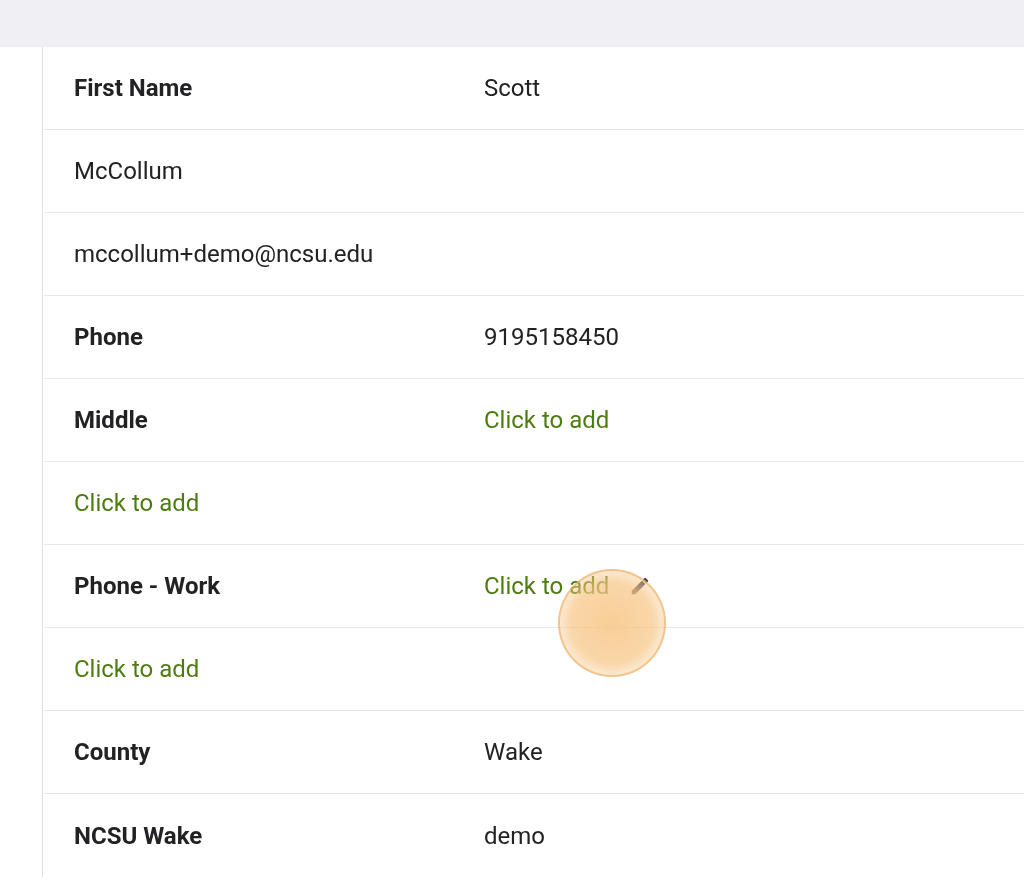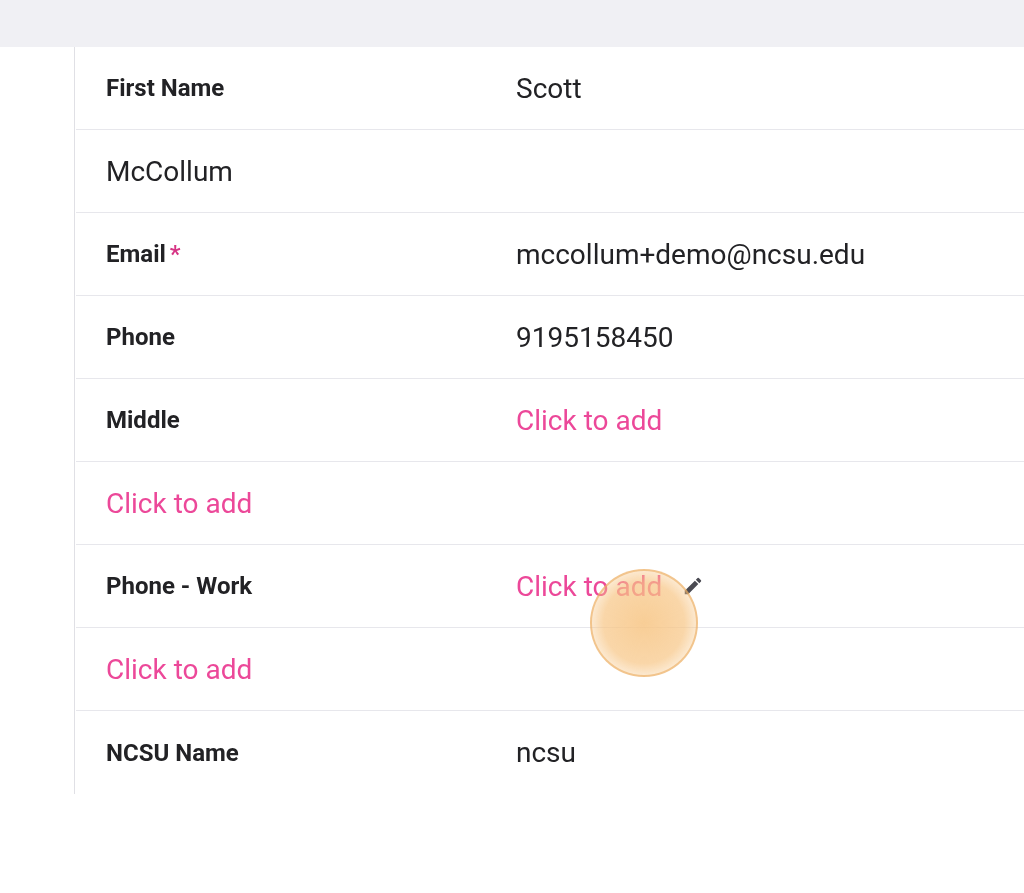--- a/index.html
+++ b/index.html
@@ -16,21 +16,20 @@
     }
     .top-bar {
       height: 47px;
       background: #f0f0f4;
       width: 100%;
     }
     .content {
       padding-left: 44px;
       padding-right: 0;
       position: relative;
-      margin-left: 32px;
     }
     .vertical-divider {
       position: absolute;
       left: 42px;
       top: 0;
       bottom: 0;
       width: 1px;
       background: #e0e0e5;
     }
     .field-row {
@@ -47,27 +46,27 @@
       font-weight: 700;
       color: #222225;
       flex-shrink: 0;
     }
     .required-asterisk {
       color: #d63384;
       font-weight: 600;
       margin-left: 4px;
     }
     .field-value {
-      font-size: 28px;
+      font-size: 24px;
       font-weight: 400;
       color: #222225;
       cursor: pointer;
     }
     .field-value.placeholder {
-      color: #ec4899;
+      color: #4d7c0f;
       text-align: right;
     }
     .pencil-icon {
       margin-left: 20px;
       color: #4a4a52;
       display: inline-flex;
       align-items: center;
       cursor: pointer;
     }
     .cursor-highlight {
@@ -96,23 +95,20 @@
       <span>First Name</span>
     </div>
     <div class="field-value">Scott</div>
   </div>
 
   <div class="field-row">
     <div class="field-value">McCollum</div>
   </div>
 
   <div class="field-row">
-    <div class="field-label">
-      <span>Email</span><span class="required-asterisk">*</span>
-    </div>
     <div class="field-value">mccollum+demo@ncsu.edu</div>
   </div>
 
   <div class="field-row">
     <div class="field-label">
       <span>Phone</span>
     </div>
     <div class="field-value">9195158450</div>
   </div>
 
@@ -136,22 +132,28 @@
       <svg width="22" height="22" viewBox="0 0 24 24" fill="currentColor">
         <path d="M3 17.25V21h3.75L17.81 9.94l-3.75-3.75L3 17.25zM20.71 7.04c.39-.39.39-1.02 0-1.41l-2.34-2.34a.9959.9959 0 0 0-1.41 0l-1.83 1.83 3.75 3.75 1.83-1.83z"></path>
       </svg>
     </span>
   </div>
 
   <div class="field-row">
     <div class="field-value placeholder">Click to add</div>
   </div>
 
+  <div class="field-row">
+    <div class="field-label">
+      <span>County</span>
+    </div>
+    <div class="field-value">Wake</div>
+  </div>
 
   <div class="field-row" style="border-bottom: none;">
     <div class="field-label">
-      <span>NCSU Name</span>
+      <span>NCSU Wake</span>
     </div>
-    <div class="field-value">ncsu</div>
+    <div class="field-value">demo</div>
   </div>
 
   <div class="cursor-highlight"></div>
 </div>
 
 </body></html>

